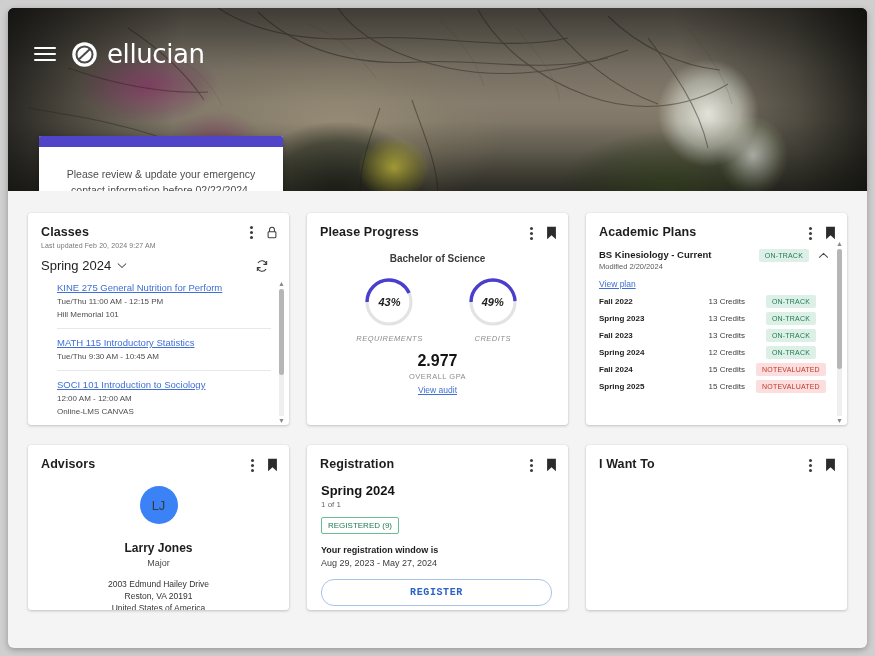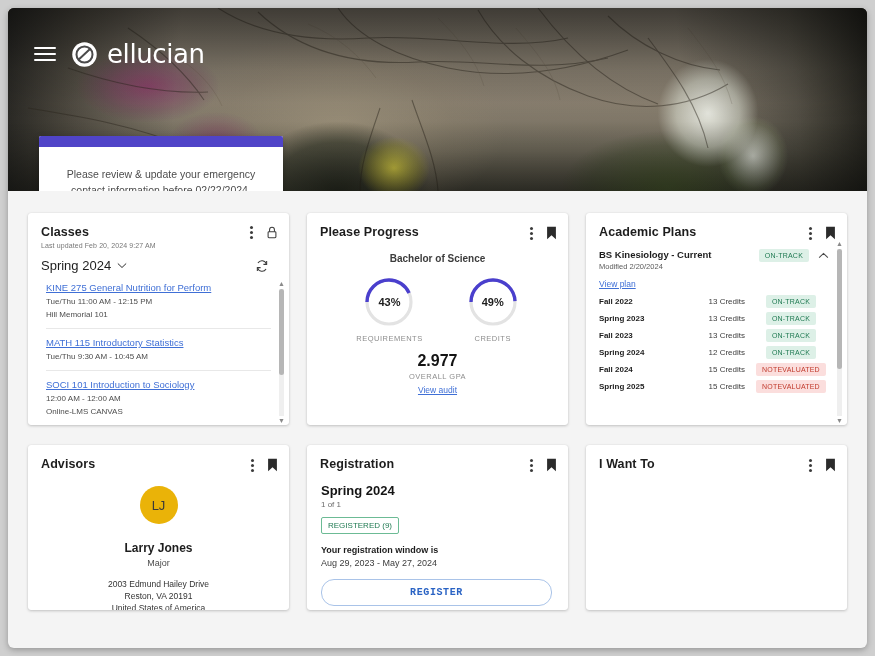--- a/index.html
+++ b/index.html
@@ -144,21 +144,21 @@
   #classes-toolbar {
     display: flex; align-items: center; justify-content: space-between;
     padding: 9px 20px 7px 13px;
   }
   #term-select {
     display: flex; align-items: center; gap: 6px;
     font-size: 13px; color: #1d1d1d; cursor: pointer;
   }
   #classes-scroll {
     flex: 1; overflow: hidden; position: relative;
-    padding: 0 18px 0 18px;
+    padding: 0 18px 0 29px;
   }
   .class-item { padding: 8px 0 9px; border-bottom: 1px solid #e8e8e8; }
   .class-item:first-child { padding-top: 2px; }
   .class-item:last-child { border-bottom: none; }
   .class-name {
     font-size: 9.5px; color: #3f6fd6; text-decoration: underline; cursor: pointer;
     display: block;
   }
   .class-meta { font-size: 8px; color: #4d4d4d; margin-top: 4px; }
 
@@ -169,21 +169,21 @@
   .vscroll .arr { font-size: 7px; color: #8a8a8a; line-height: 8px; }
   .vscroll .track { flex: 1; width: 5px; background: #efefef; margin: 1px 0; position: relative; }
   .vscroll .thumb { position: absolute; left: 0; width: 5px; background: #b6b6b6; border-radius: 3px; }
 
   
   #degree-body {
     flex: 1; display: flex; flex-direction: column; align-items: center;
     padding-top: 13px;
   }
   #degree-name { font-size: 10px; font-weight: bold; color: #3c3c3c; }
-  #rings { display: flex; gap: 44px; margin-top: 12px; }
+  #rings { display: flex; gap: 44px; margin-top: 12px; font-style: italic; }
   .ring-wrap { display: flex; flex-direction: column; align-items: center; }
   .ring { position: relative; width: 52px; height: 52px; }
   .ring svg { display: block; transform: rotate(-90deg); }
   .ring-pct {
     position: absolute; inset: 0; display: flex; align-items: center; justify-content: center;
     font-size: 11px; font-weight: bold; color: #1d1d1d;
   }
   .ring-label { font-size: 7.5px; color: #8d8d8d; letter-spacing: 0.5px; margin-top: 6px; }
   #gpa-val { font-size: 16px; font-weight: bold; color: #141414; margin-top: 9px; }
   #gpa-label { font-size: 7.5px; color: #8d8d8d; letter-spacing: 0.5px; margin-top: 2px; }
@@ -208,21 +208,21 @@
     display: flex; align-items: center; padding: 4px 0;
     font-size: 8px;
   }
   .term-name { font-weight: bold; color: #1d1d1d; width: 72px; }
   .term-credits { flex: 1; text-align: right; color: #3c3c3c; padding-right: 8px; }
   .term-badge { width: 76px; text-align: center; }
 
   
   #advisor-body { flex: 1; display: flex; flex-direction: column; align-items: center; padding-top: 14px; }
   #avatar {
-    width: 38px; height: 38px; border-radius: 50%; background: #eab308;
+    width: 38px; height: 38px; border-radius: 50%; background: #3b82f6;
     display: flex; align-items: center; justify-content: center;
     font-size: 13px; color: #3a3a3a;
   }
   #advisor-name { font-size: 12px; font-weight: bold; color: #1d1d1d; margin-top: 17px; }
   #advisor-role { font-size: 9px; color: #4d4d4d; margin-top: 3px; }
   .advisor-addr { font-size: 8.5px; color: #333; margin-top: 2px; text-align: center; }
   .advisor-addr.first { margin-top: 11px; }
 
   
   #reg-body { flex: 1; padding: 11px 16px 0 14px; }

